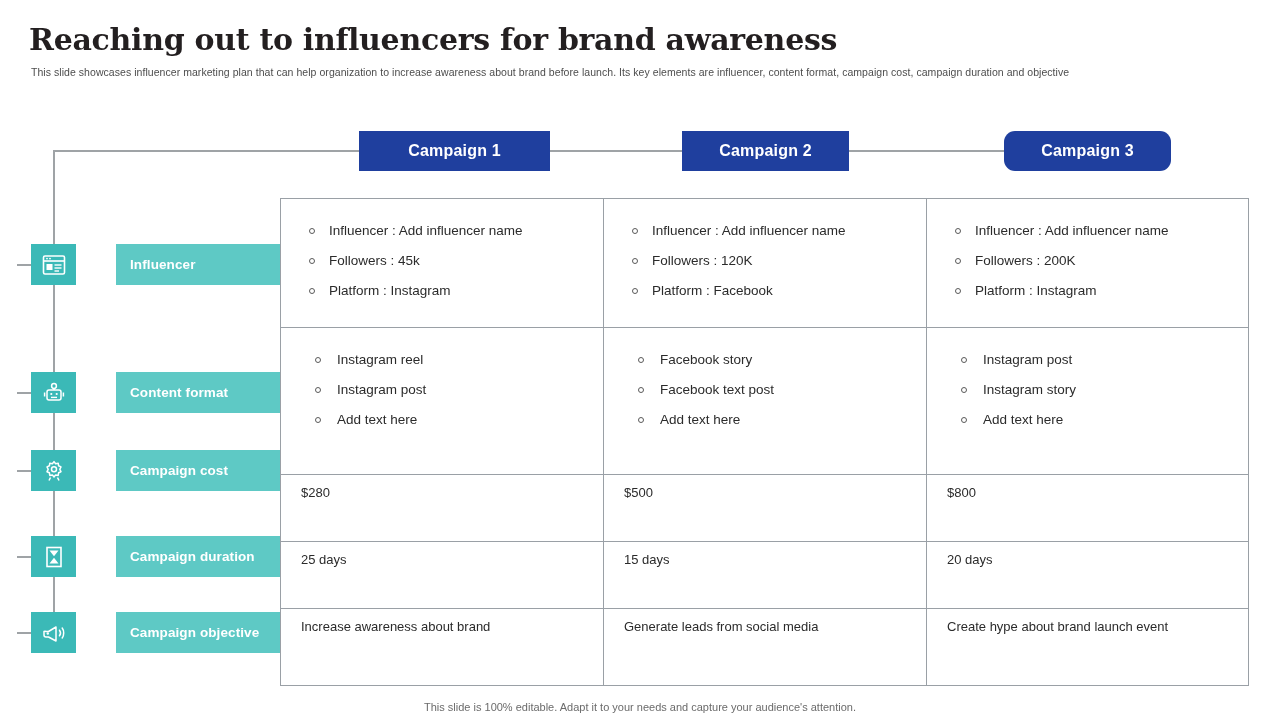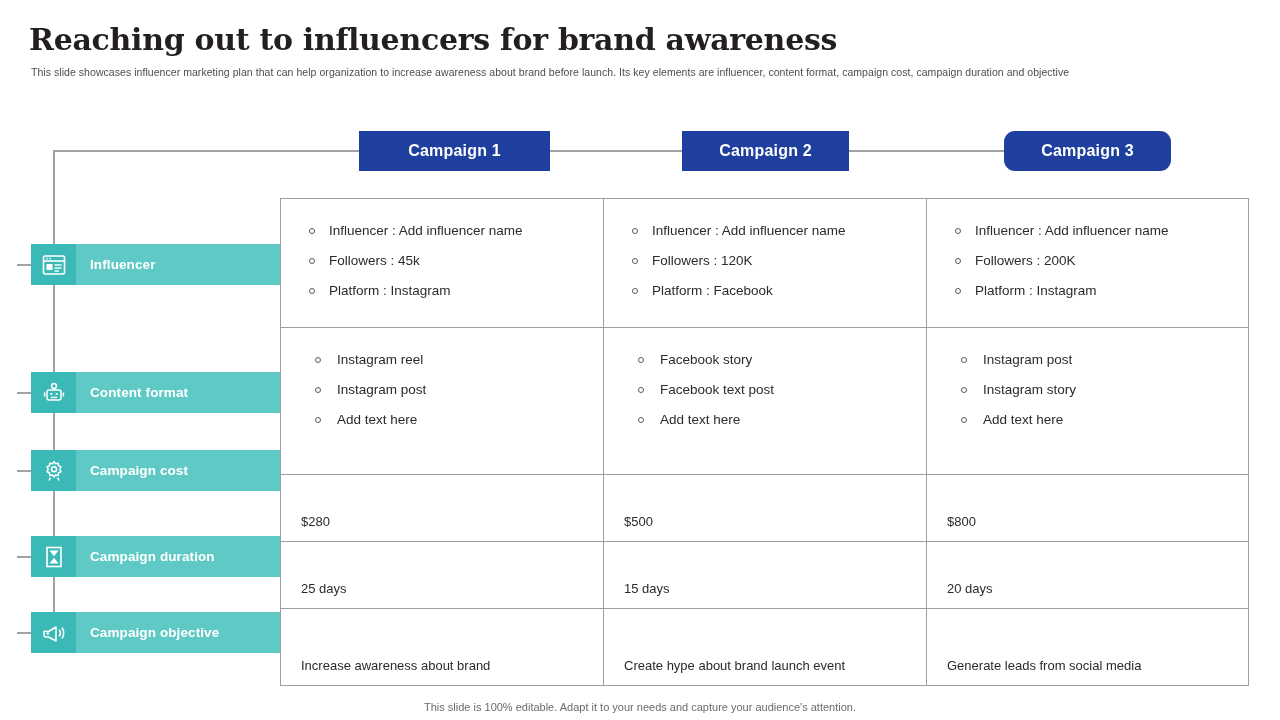--- a/index.html
+++ b/index.html
@@ -74,20 +74,21 @@
   .conn-1-2 { position: absolute; left: 526px; top: 150px; width: 156px; height: 1.5px; background: #9fa3a6; }
   .conn-2-3 { position: absolute; left: 849px; top: 150px; width: 155px; height: 1.5px; background: #9fa3a6; }
 
   
   .row-label {
     position: absolute;
     left: 31px;
     height: 41px;
     display: flex;
     align-items: flex-end;
+    gap: 40px;
   }
   .row-label .icon-box {
     width: 45px;
     height: 41px;
     background: #3bb9b7;
     display: flex;
     align-items: center;
     justify-content: center;
     flex: 0 0 45px;
   }
@@ -176,21 +177,21 @@
   .bullets.indent li { padding-left: 28px; }
   .bullets.indent li::before { left: 6px; }
 
   .plain-val {
     font-size: 13px;
     color: #2b2b2b;
     line-height: 1.3;
   }
   .row-short .tcell, .row-short2 .tcell {
     display: flex;
-    align-items: flex-end;
+    align-items: flex-start;
     padding-top: 10px;
     padding-bottom: 10px;
   }
 
   
   .footer {
     position: absolute;
     left: 0;
     top: 701px;
     width: 1280px;
@@ -357,22 +358,22 @@
     <div class="tcell">
       <span class="plain-val">20 days</span>
     </div>
   </div>
 
   <div class="trow row-short2">
     <div class="tcell">
       <span class="plain-val">Increase awareness about brand</span>
     </div>
     <div class="tcell">
+      <span class="plain-val">Generate leads from social media</span>
+    </div>
+    <div class="tcell">
       <span class="plain-val">Create hype about brand launch event</span>
     </div>
-    <div class="tcell">
-      <span class="plain-val">Generate leads from social media</span>
-    </div>
   </div>
 
 </div>
 
 <div class="footer">This slide is 100% editable. Adapt it to your needs and capture your audience's attention.</div>
 
 </body></html>

